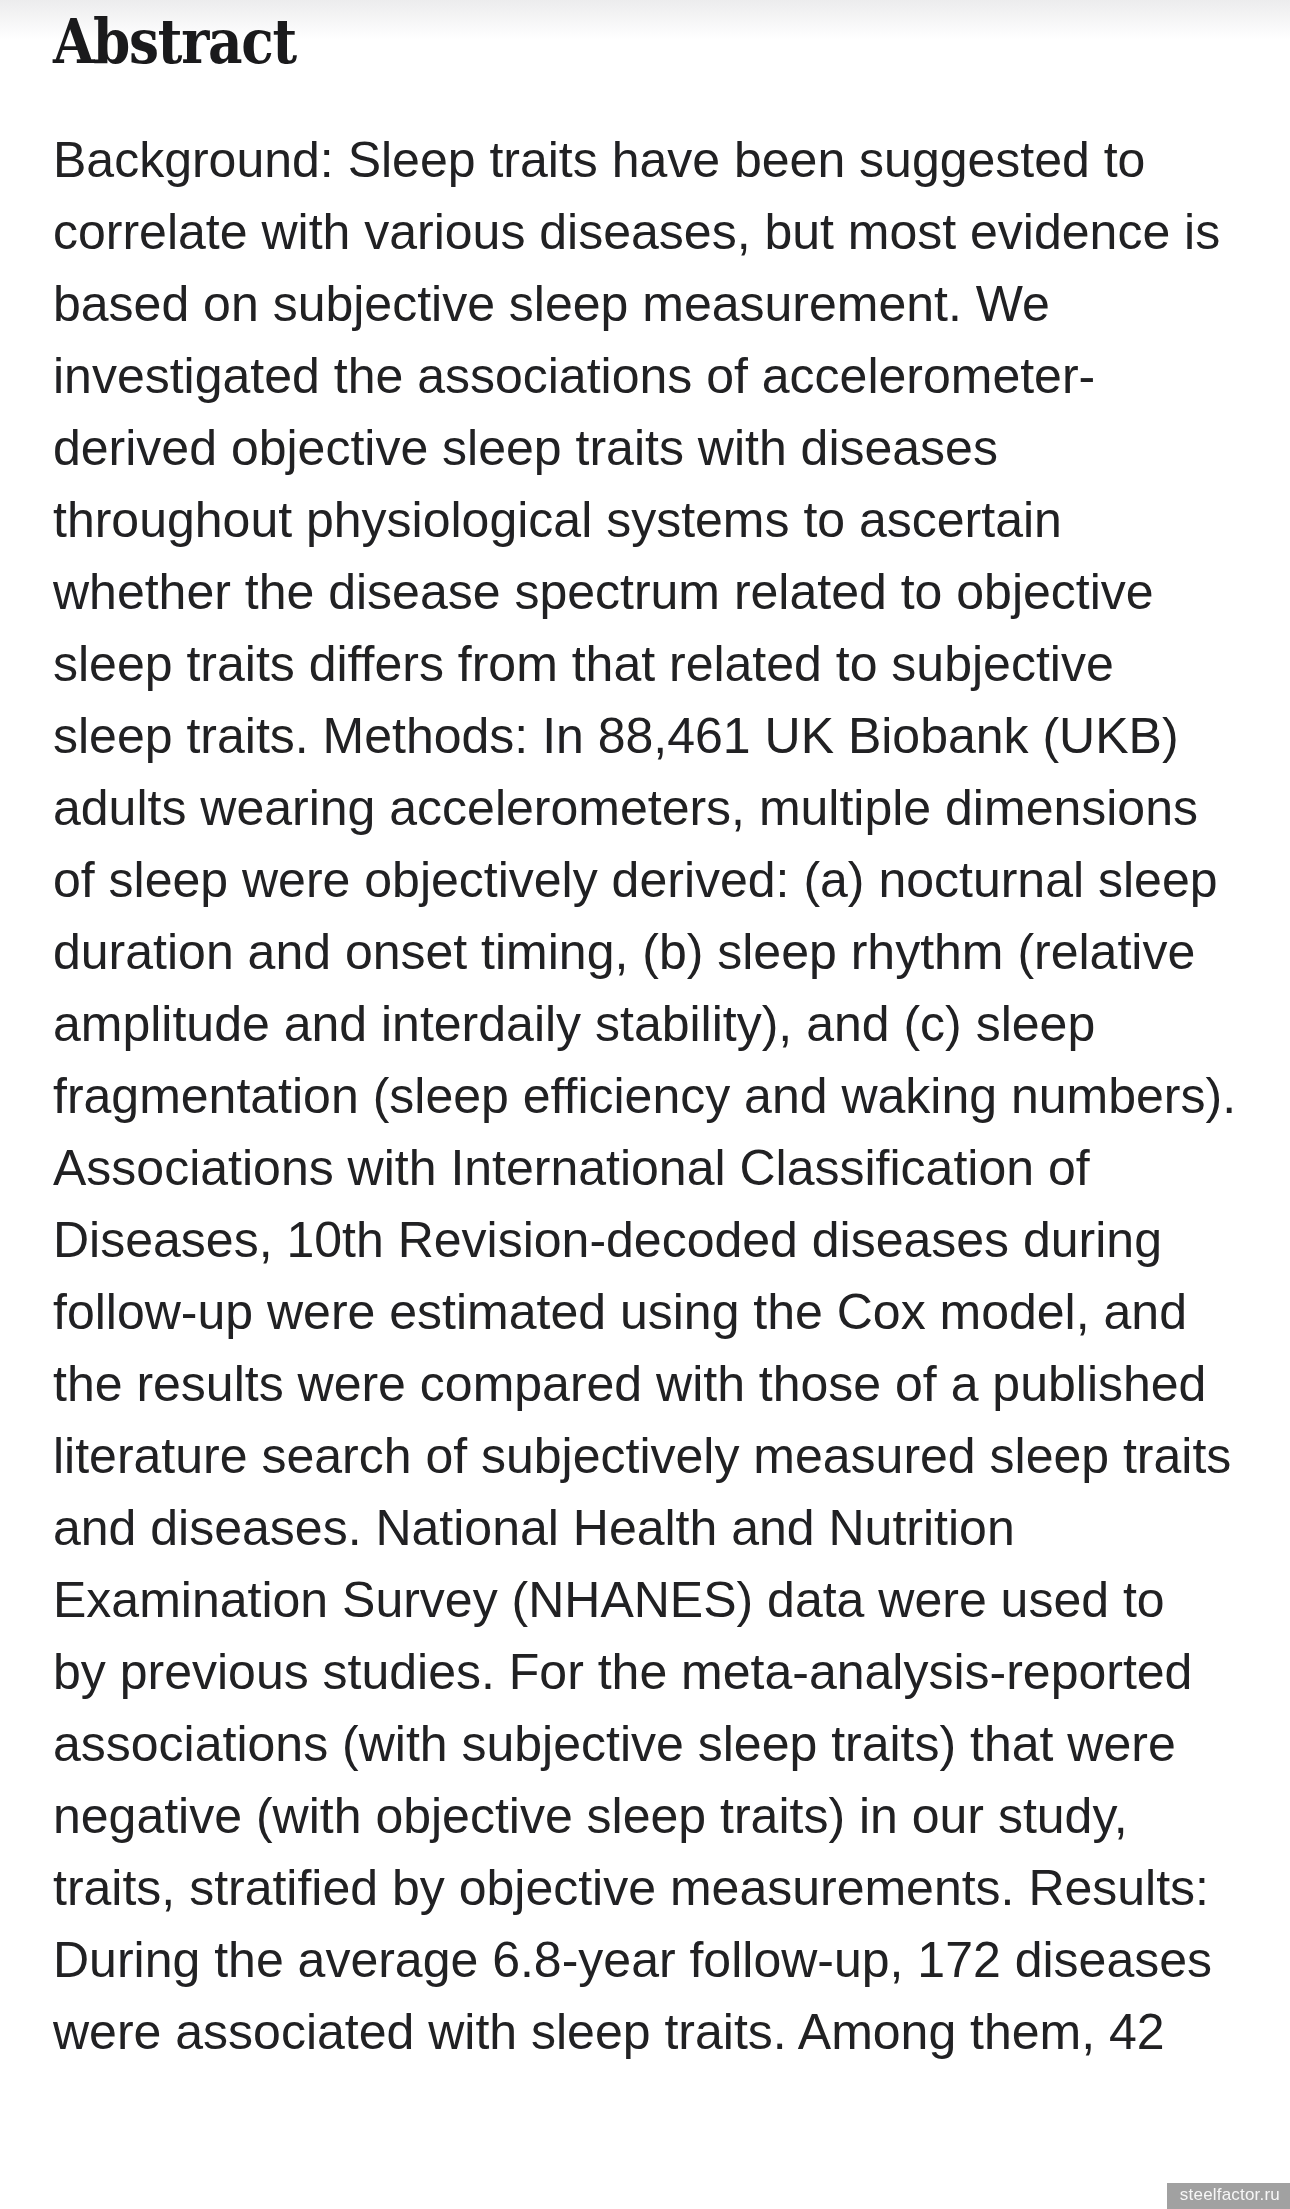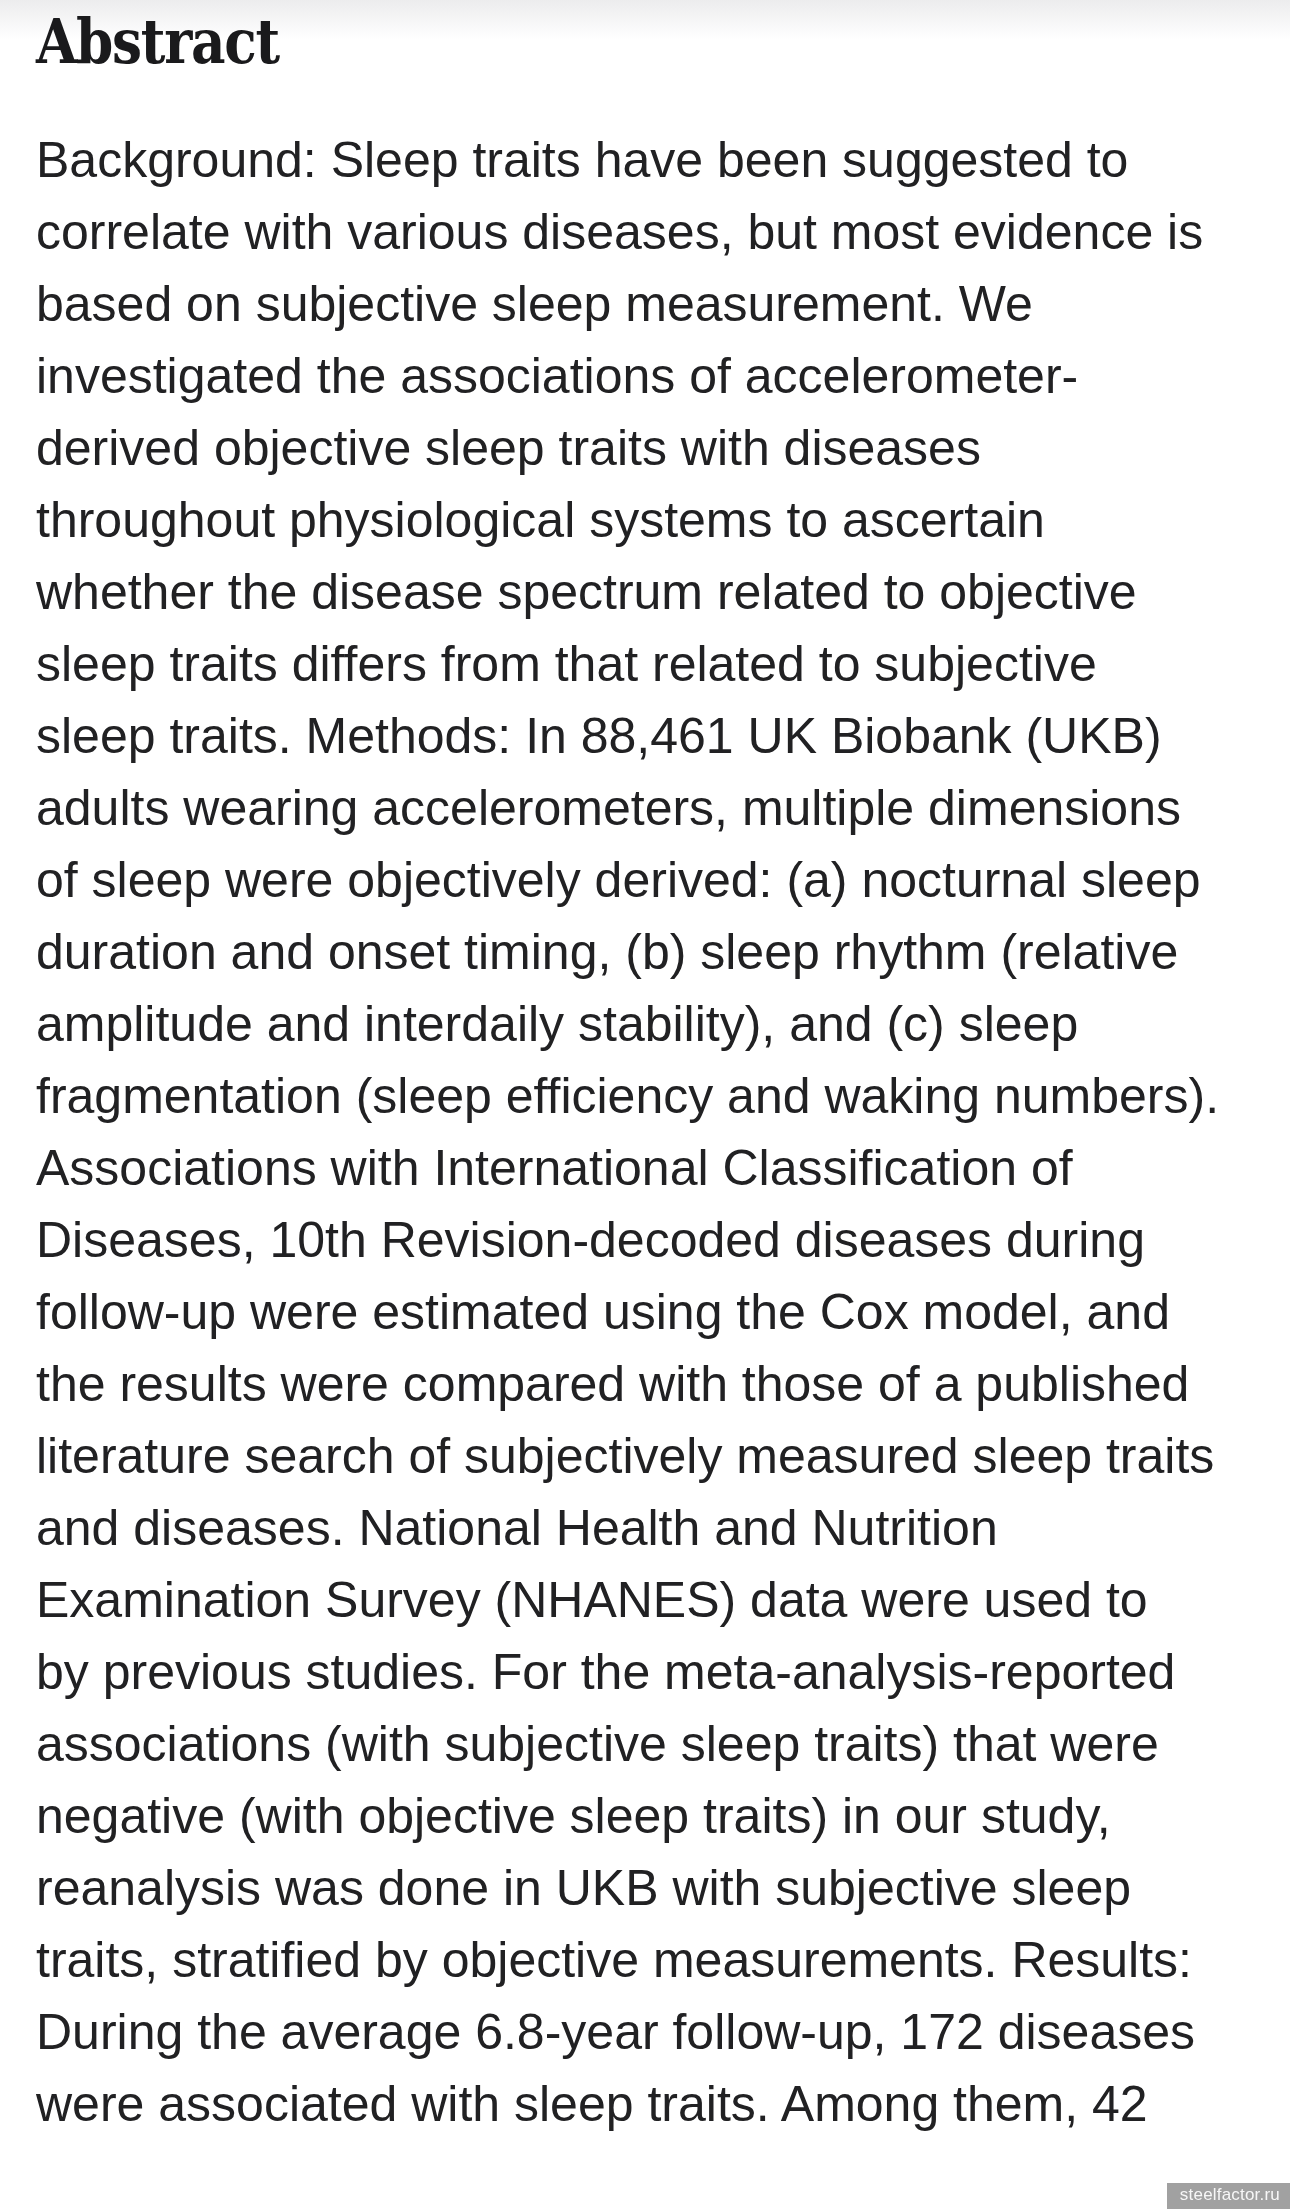--- a/index.html
+++ b/index.html
@@ -10,21 +10,21 @@
   body {
     width: 1290px;
     height: 2209px;
     overflow: hidden;
     position: relative;
     font-family: "Liberation Sans", sans-serif;
   }
   .page {
     position: absolute;
     inset: 0;
-    padding: 6px 40px 0 36px;
+    padding: 6px 40px 0 53px;
     box-sizing: border-box;
     border-radius: 30px;
   }
   .top-fade {
     position: absolute;
     top: 0; left: 0; right: 0;
     height: 46px;
     background: linear-gradient(180deg, rgba(160,160,166,0.20), rgba(160,160,166,0) 85%);
     pointer-events: none;
   }
@@ -90,20 +90,19 @@
       <div class="line"><span>Associations with International Classification of</span></div>
       <div class="line"><span>Diseases, 10th Revision-decoded diseases during</span></div>
       <div class="line"><span>follow-up were estimated using the Cox model, and</span></div>
       <div class="line"><span>the results were compared with those of a published</span></div>
       <div class="line"><span>literature search of subjectively measured sleep traits</span></div>
       <div class="line"><span>and diseases. National Health and Nutrition</span></div>
       <div class="line"><span>Examination Survey (NHANES) data were used to</span></div>
       <div class="line"><span>by previous studies. For the meta-analysis-reported</span></div>
       <div class="line"><span>associations (with subjective sleep traits) that were</span></div>
       <div class="line"><span>negative (with objective sleep traits) in our study,</span></div>
-      <div class="line"><span>reanalysis was done in UKB with subjective sleep</span></div>
       <div class="line"><span>traits, stratified by objective measurements. </span><span class="b">Results:</span></div>
       <div class="line"><span>During the average 6.8-year follow-up, 172 diseases</span></div>
       <div class="line"><span>were associated with sleep traits. Among them, 42</span></div>
     </div>
 
   <div class="watermark" style="background-color: rgba(148, 148, 148, 0.88); color: rgb(247, 247, 247);">steelfactor.ru</div>
 </div>
 
 </body></html>

